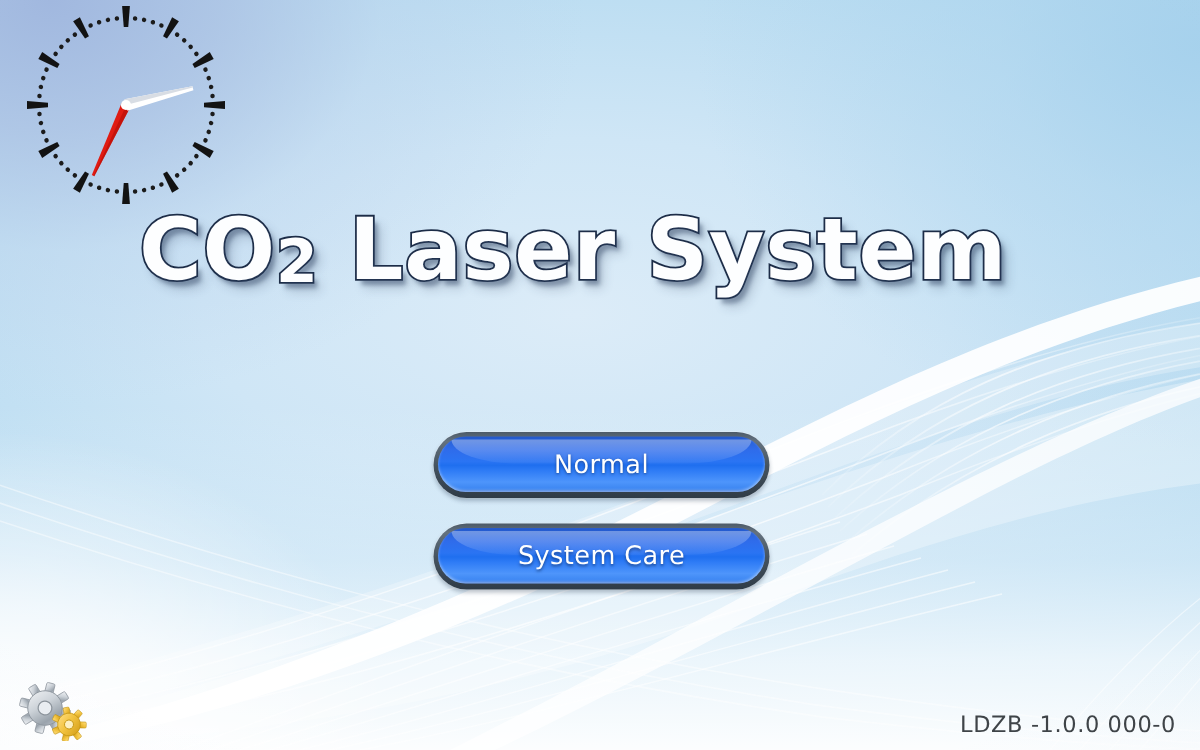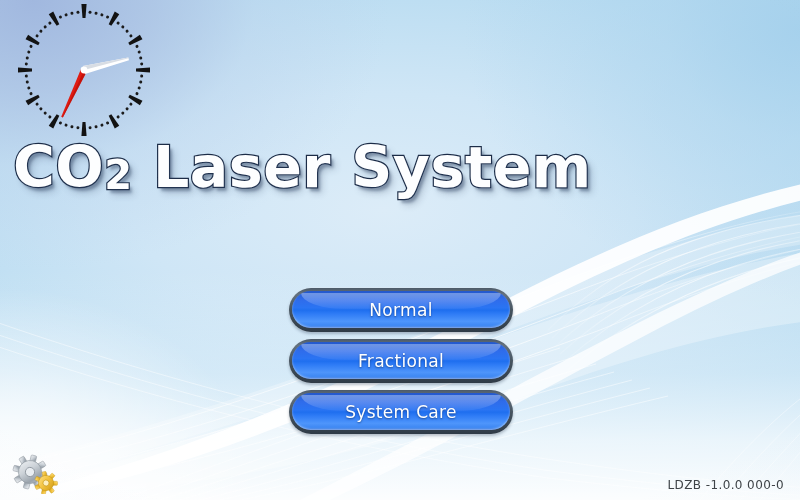--- a/index.html
+++ b/index.html
@@ -67,23 +67,22 @@
     width: 152px;
     height: 140px;
   }
 
   
   .title-wrap {
     position: absolute;
     left: 0;
     top: 138px;
     width: 764px;
-    text-align: left;
+    text-align: center;
     pointer-events: none;
-    margin-left: 13px;
   }
   .title {
     display: inline-block;
     font-family: "DejaVu Sans", sans-serif;
     font-weight: bold;
     font-size: 57px;
     letter-spacing: 0.5px;
     line-height: 1.05;
     color: #fdfeff;
     -webkit-text-stroke: 2.4px #1d2d48;
@@ -102,21 +101,21 @@
     position: absolute;
     left: 289px;
     top: 288px;
     width: 224px;
   }
   .btn {
     position: relative;
     display: block;
     width: 224px;
     height: 44px;
-    margin-bottom: 7px;
+    margin-bottom: 17px;
     border: none;
     padding: 0;
     border-radius: 22px;
     background: linear-gradient(to bottom, #4c5a68 0%, #64727f 14%, #45535f 52%, #2f3b47 100%);
     box-shadow:
       0 2px 3px rgba(30,50,75,0.30),
       0 0 0 0.5px rgba(255,255,255,0.35);
     cursor: pointer;
     outline: none;
   }
@@ -173,21 +172,21 @@
     width: 54px;
     height: 40px;
   }
 
   
   .version {
     position: absolute;
     right: 16px;
     bottom: 8px;
     font-family: "DejaVu Sans", sans-serif;
-    font-size: 12px;
+    font-size: 15px;
     color: #3f4448;
     letter-spacing: 0.4px;
   }
 </style>
 </head>
 <body>
 
 <div id="app">
 
   <div class="bg-base"></div>
@@ -354,26 +353,20 @@
 
   <div class="btn-stack">
 
     <button class="btn">
       <span class="face">
         <span class="gloss"></span>
       </span>
       <span class="label">Normal</span>
     </button>
 
-    <button class="btn">
-      <span class="face">
-        <span class="gloss"></span>
-      </span>
-      <span class="label">Fractional</span>
-    </button>
 
     <button class="btn">
       <span class="face">
         <span class="gloss"></span>
       </span>
       <span class="label">System Care</span>
     </button>
 
   </div>
 

